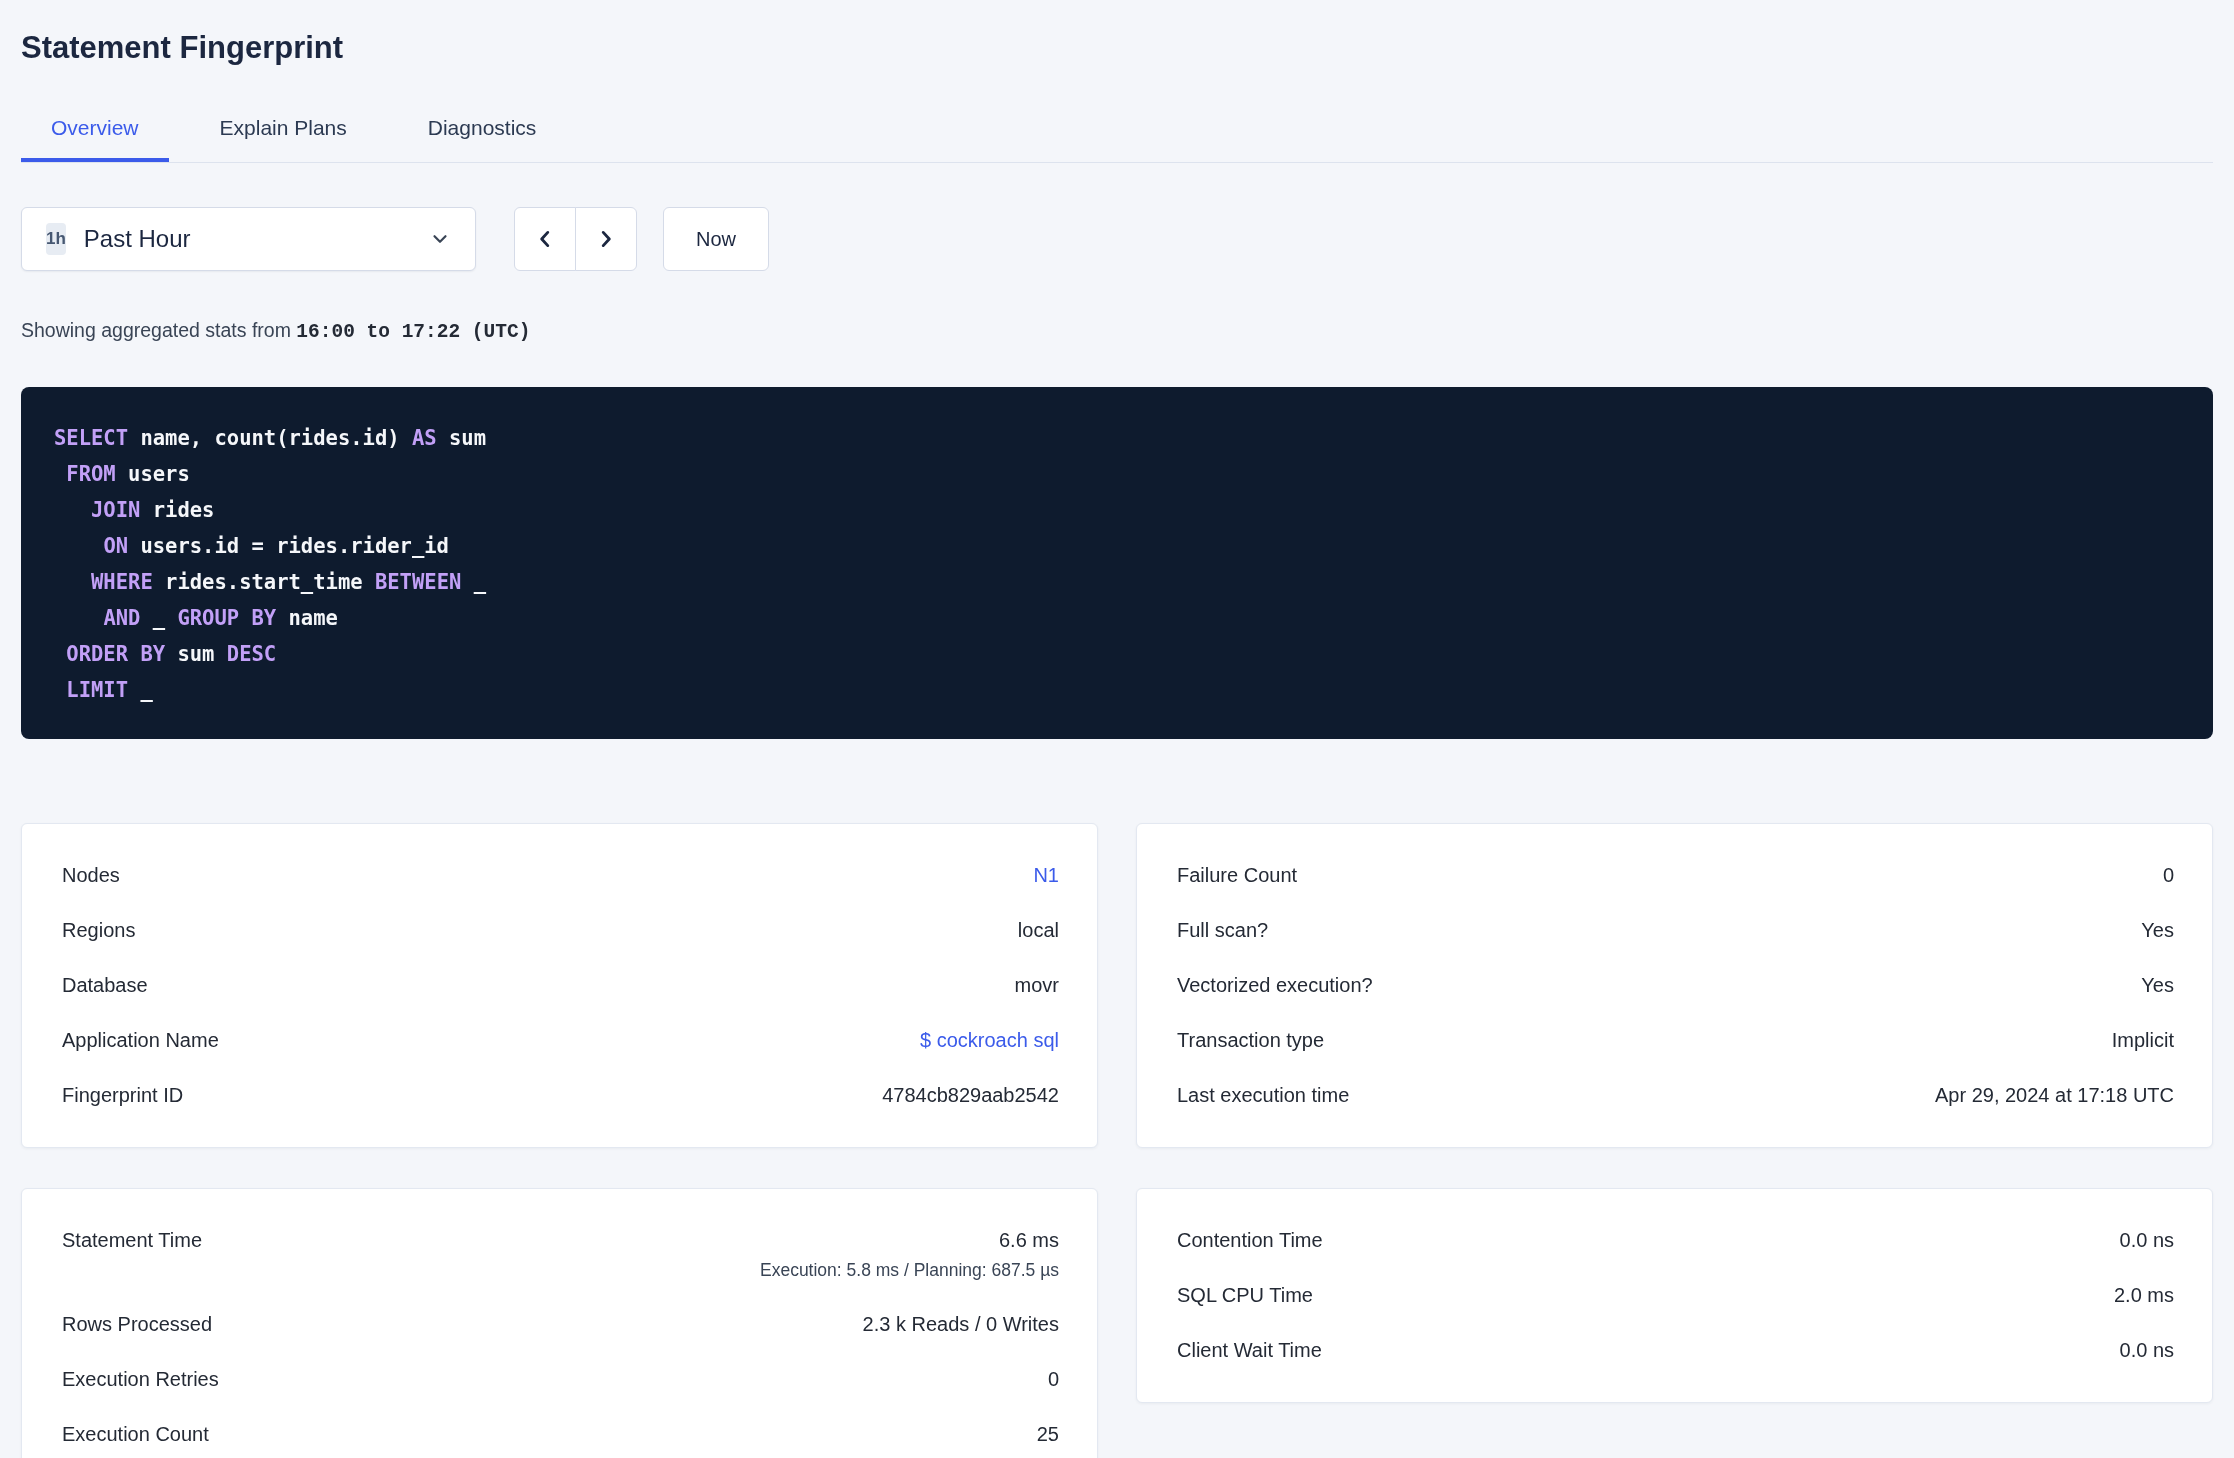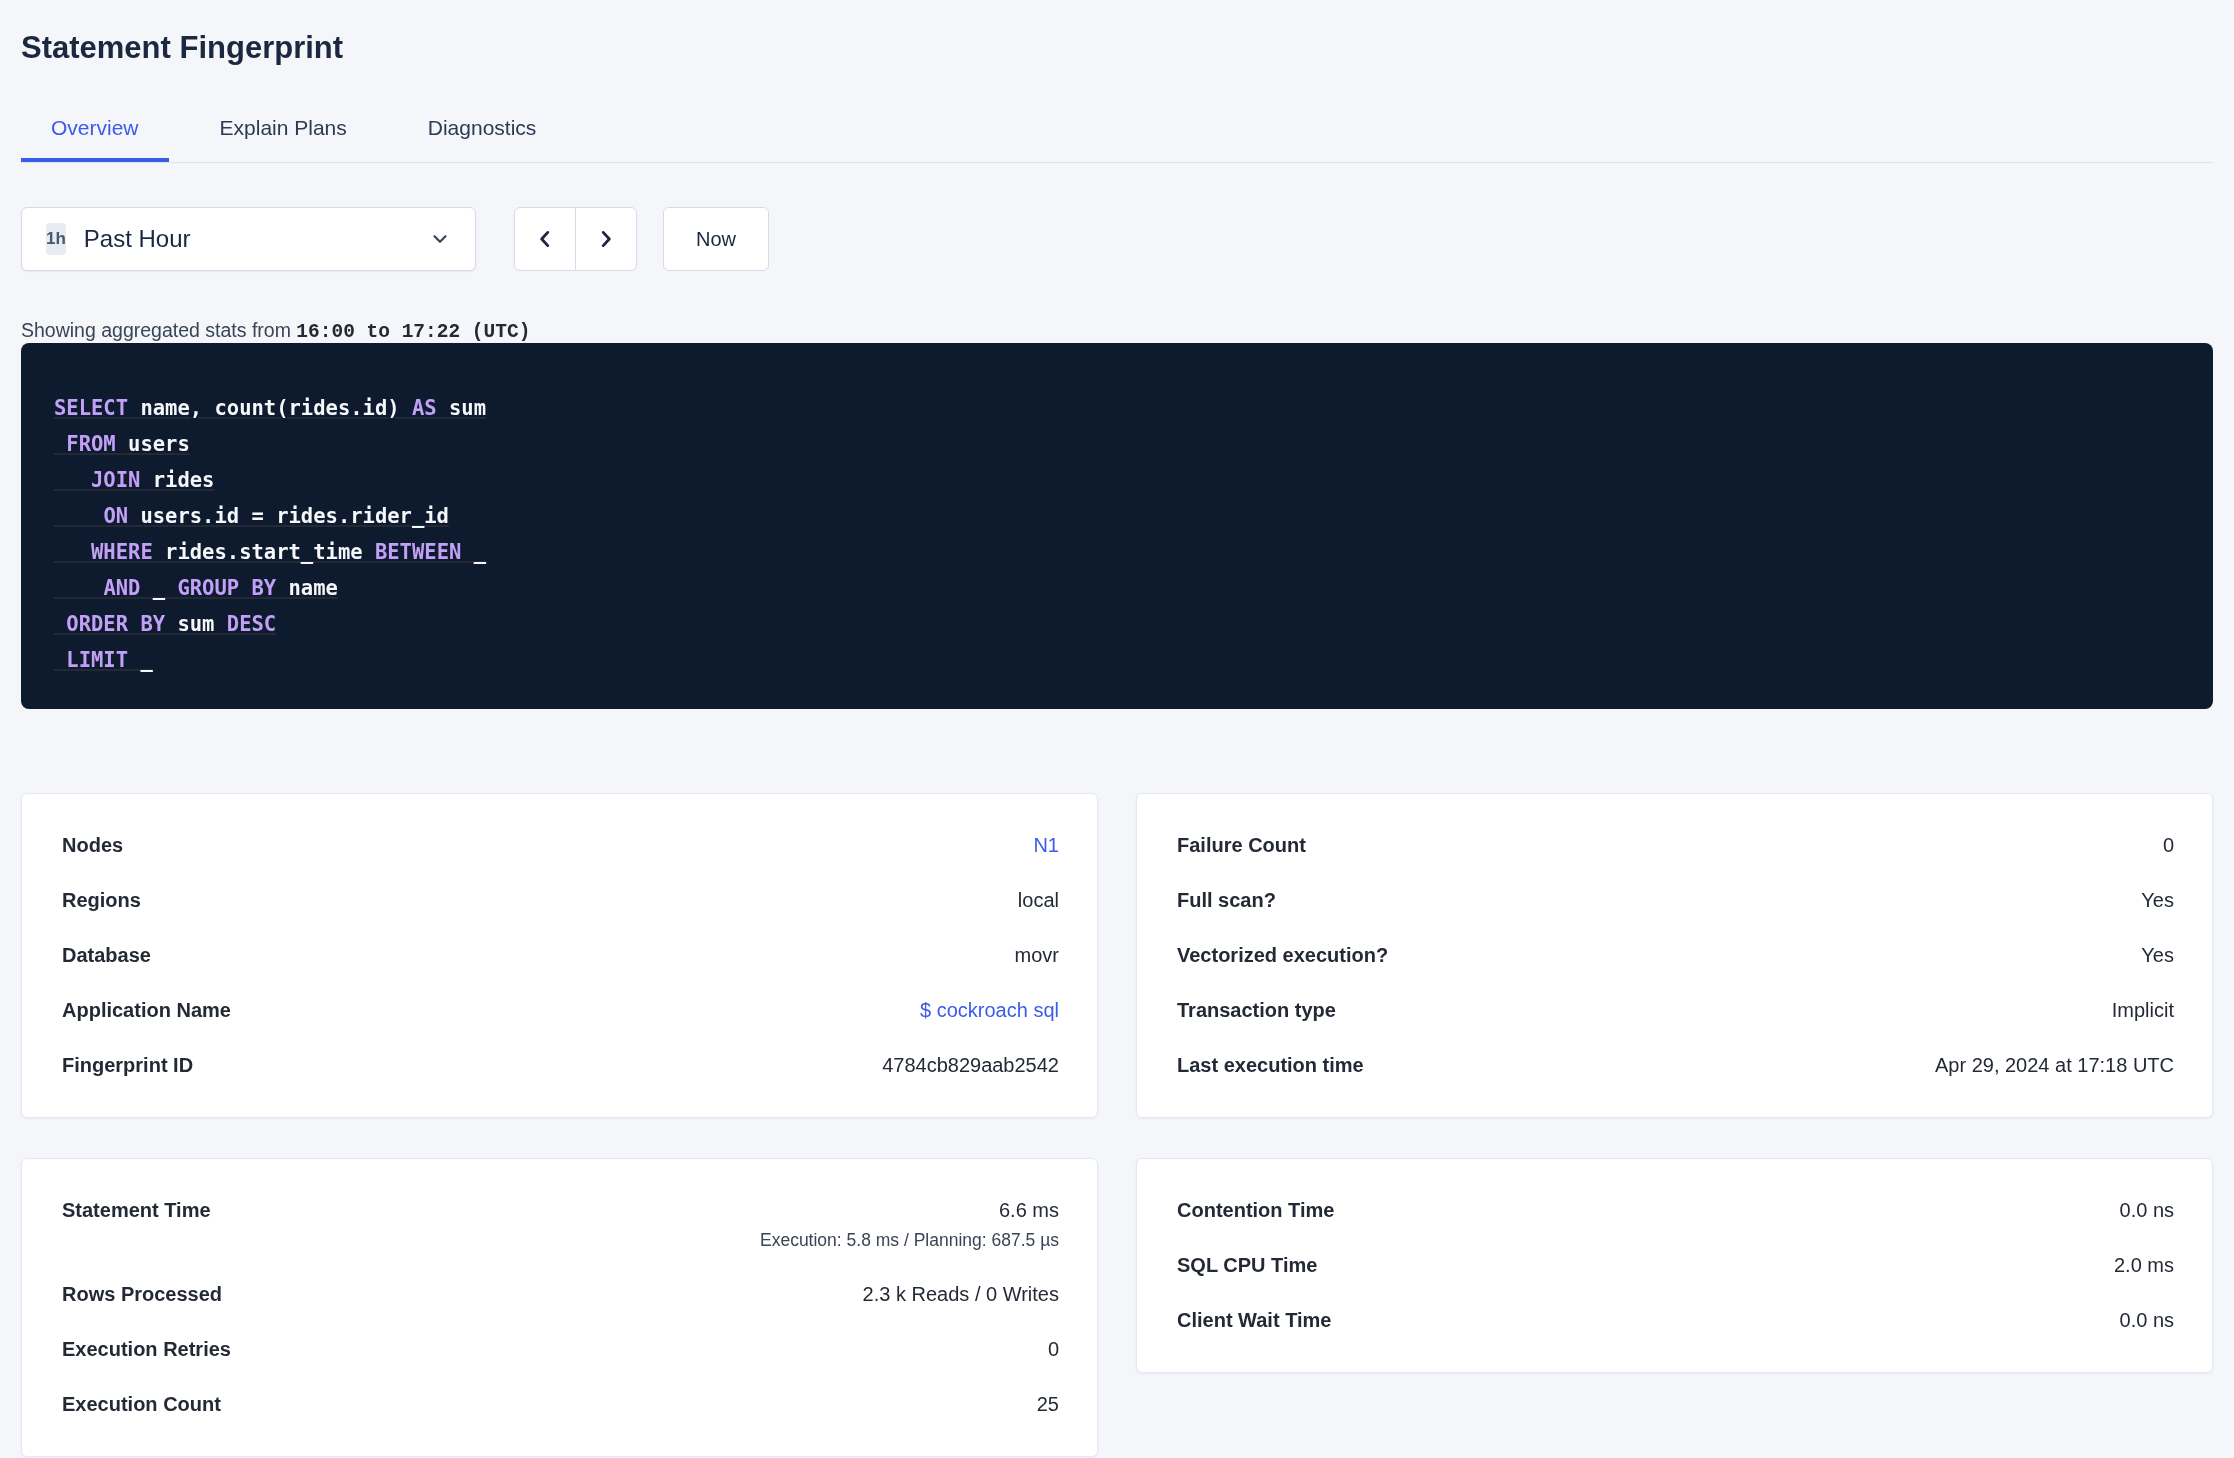--- a/index.html
+++ b/index.html
@@ -107,24 +107,24 @@
   }
   
   .caption{
     margin-top:48px;
     font-size:19.5px;
     color:#394455;
   }
   .caption b{color:#242a35;font-family:Liberation Mono, monospace;}
   
   .sql-box{
+    margin-top:44px;
     background:var(--sql-bg);
     border-radius:8px;
-    padding:47px 30px 31px 33px;
-    text-decoration:underline;
+    padding:33px 30px 31px 33px;
   }
   .sql-line{
     white-space:pre;
     font-family:"DejaVu Sans Mono",monospace;
     font-size:20.5px;
     font-weight:700;
     line-height:36px;
   }
   .tok-kw{color:var(--sql-kw);}
   .tok-id{color:var(--sql-text);}
@@ -147,21 +147,21 @@
     padding:24px 38px 24px 40px;
   }
   .stat-row{
     display:flex;
     justify-content:space-between;
     align-items:center;
     padding:16px 0;
   }
   .stat-row.has-sub{align-items:flex-start;}
   .stat-label{
-    font-weight:700;
+    font-weight:400;
     font-size:20px;
     color:#242a35;
   }
   .stat-value-wrap{text-align:right;}
   .stat-value{
     font-size:20px;
     color:#242a35;
   }
   .stat-value.link{
     color:var(--accent);

